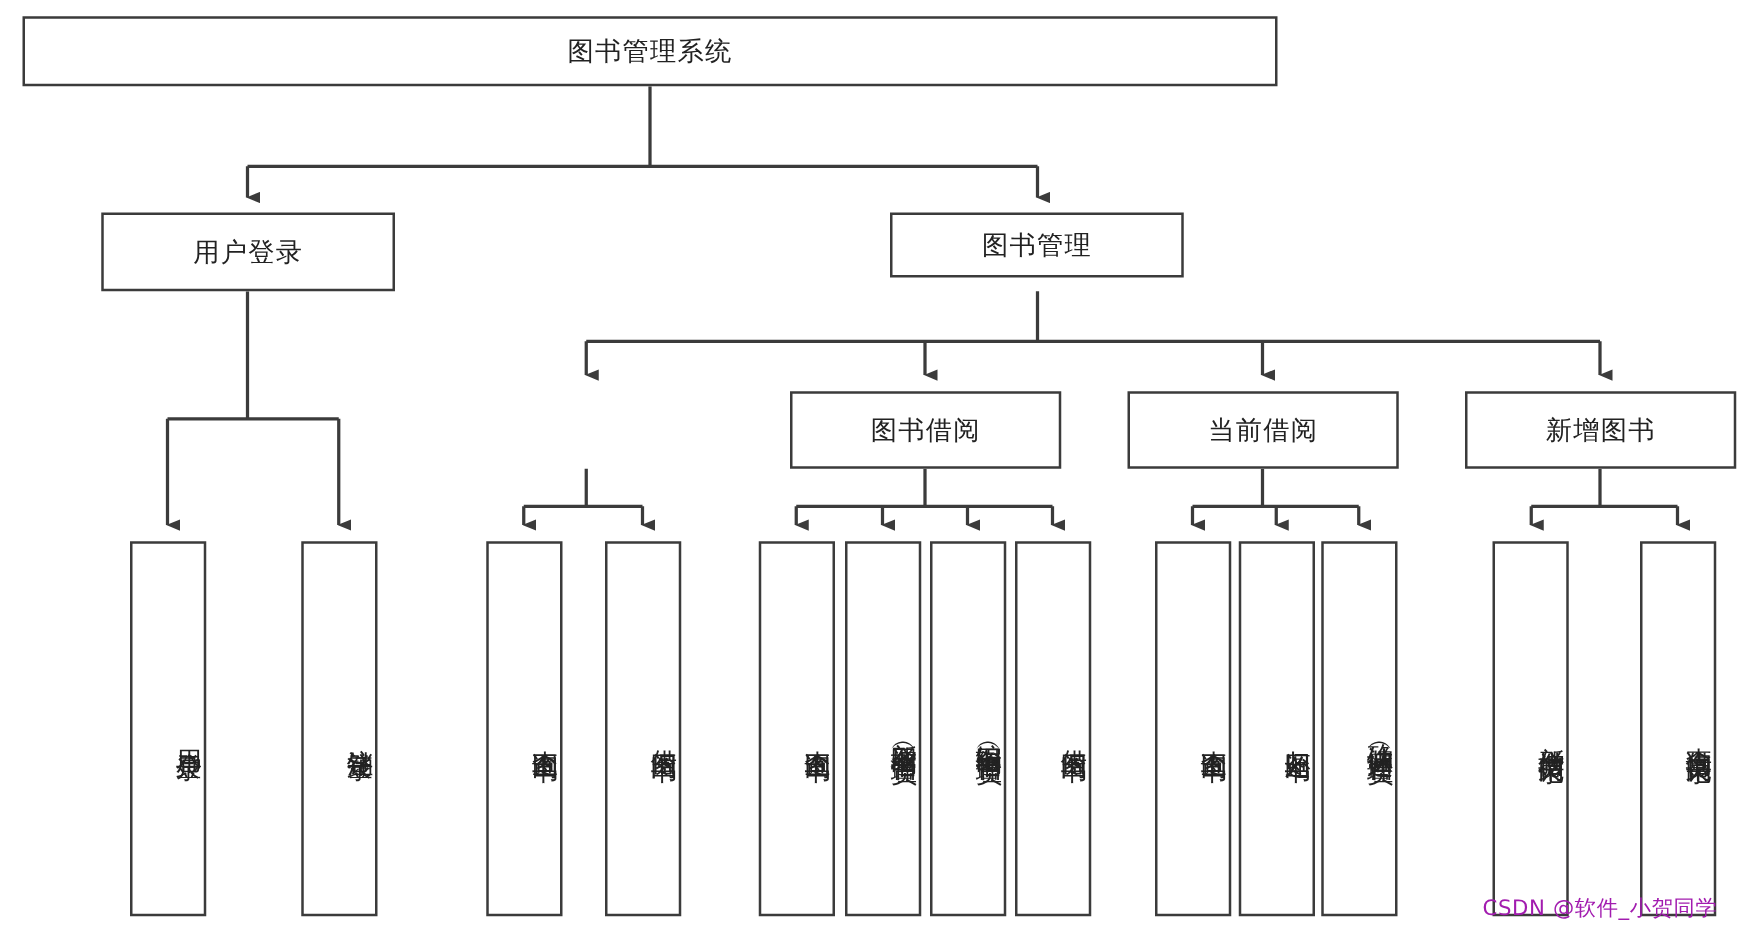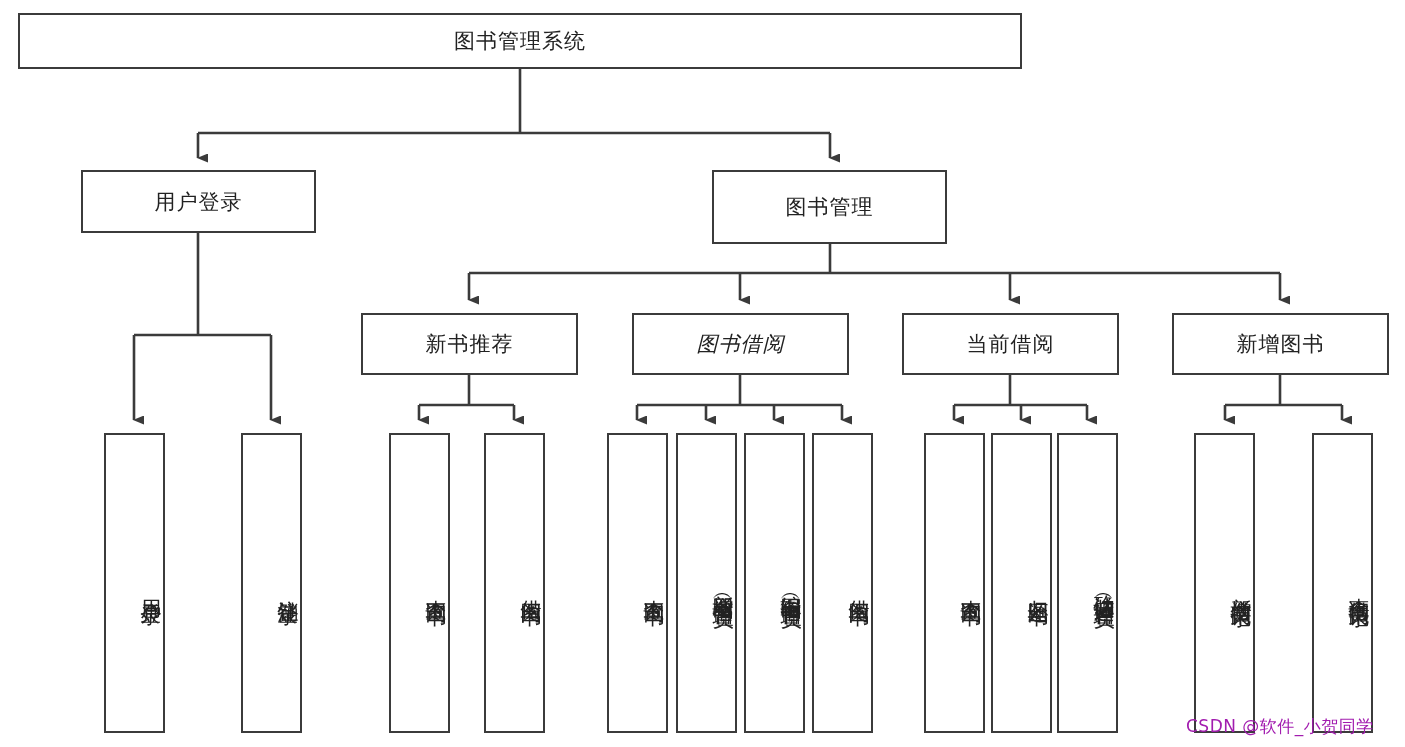--- a/index.html
+++ b/index.html
@@ -118,28 +118,25 @@
     </g>
   </svg>
 
   <div class="node h" style="left:18px; top:13px; width:1004px; height:56px;">
     <span>图书管理系统</span>
   </div>
 
   <div class="node h" style="left:81px; top:170px; width:235px; height:63px;">
     <span>用户登录</span>
   </div>
-  <div class="node h" style="left:712px; top:170px; width:235px; height:74px;">
+  <div class="node h" style="left:712px; top:170px; width:235px; height:52px;">
     <span>图书管理</span>
   </div>
 
-  <div class="node h" style="left:361px; top:313px; width:217px; height:62px;">
-    <span>新书推荐</span>
-  </div>
-  <div class="node h" style="left:632px; top:313px; width:217px; height:62px;font-style:italic;">
+  <div class="node h" style="left:632px; top:313px; width:217px; height:62px;">
     <span>图书借阅</span>
   </div>
   <div class="node h" style="left:902px; top:313px; width:217px; height:62px;">
     <span>当前借阅</span>
   </div>
   <div class="node h" style="left:1172px; top:313px; width:217px; height:62px;">
     <span>新增图书</span>
   </div>
 
   <div class="node v" style="left:104px; top:433px; width:61px; height:300px;">

